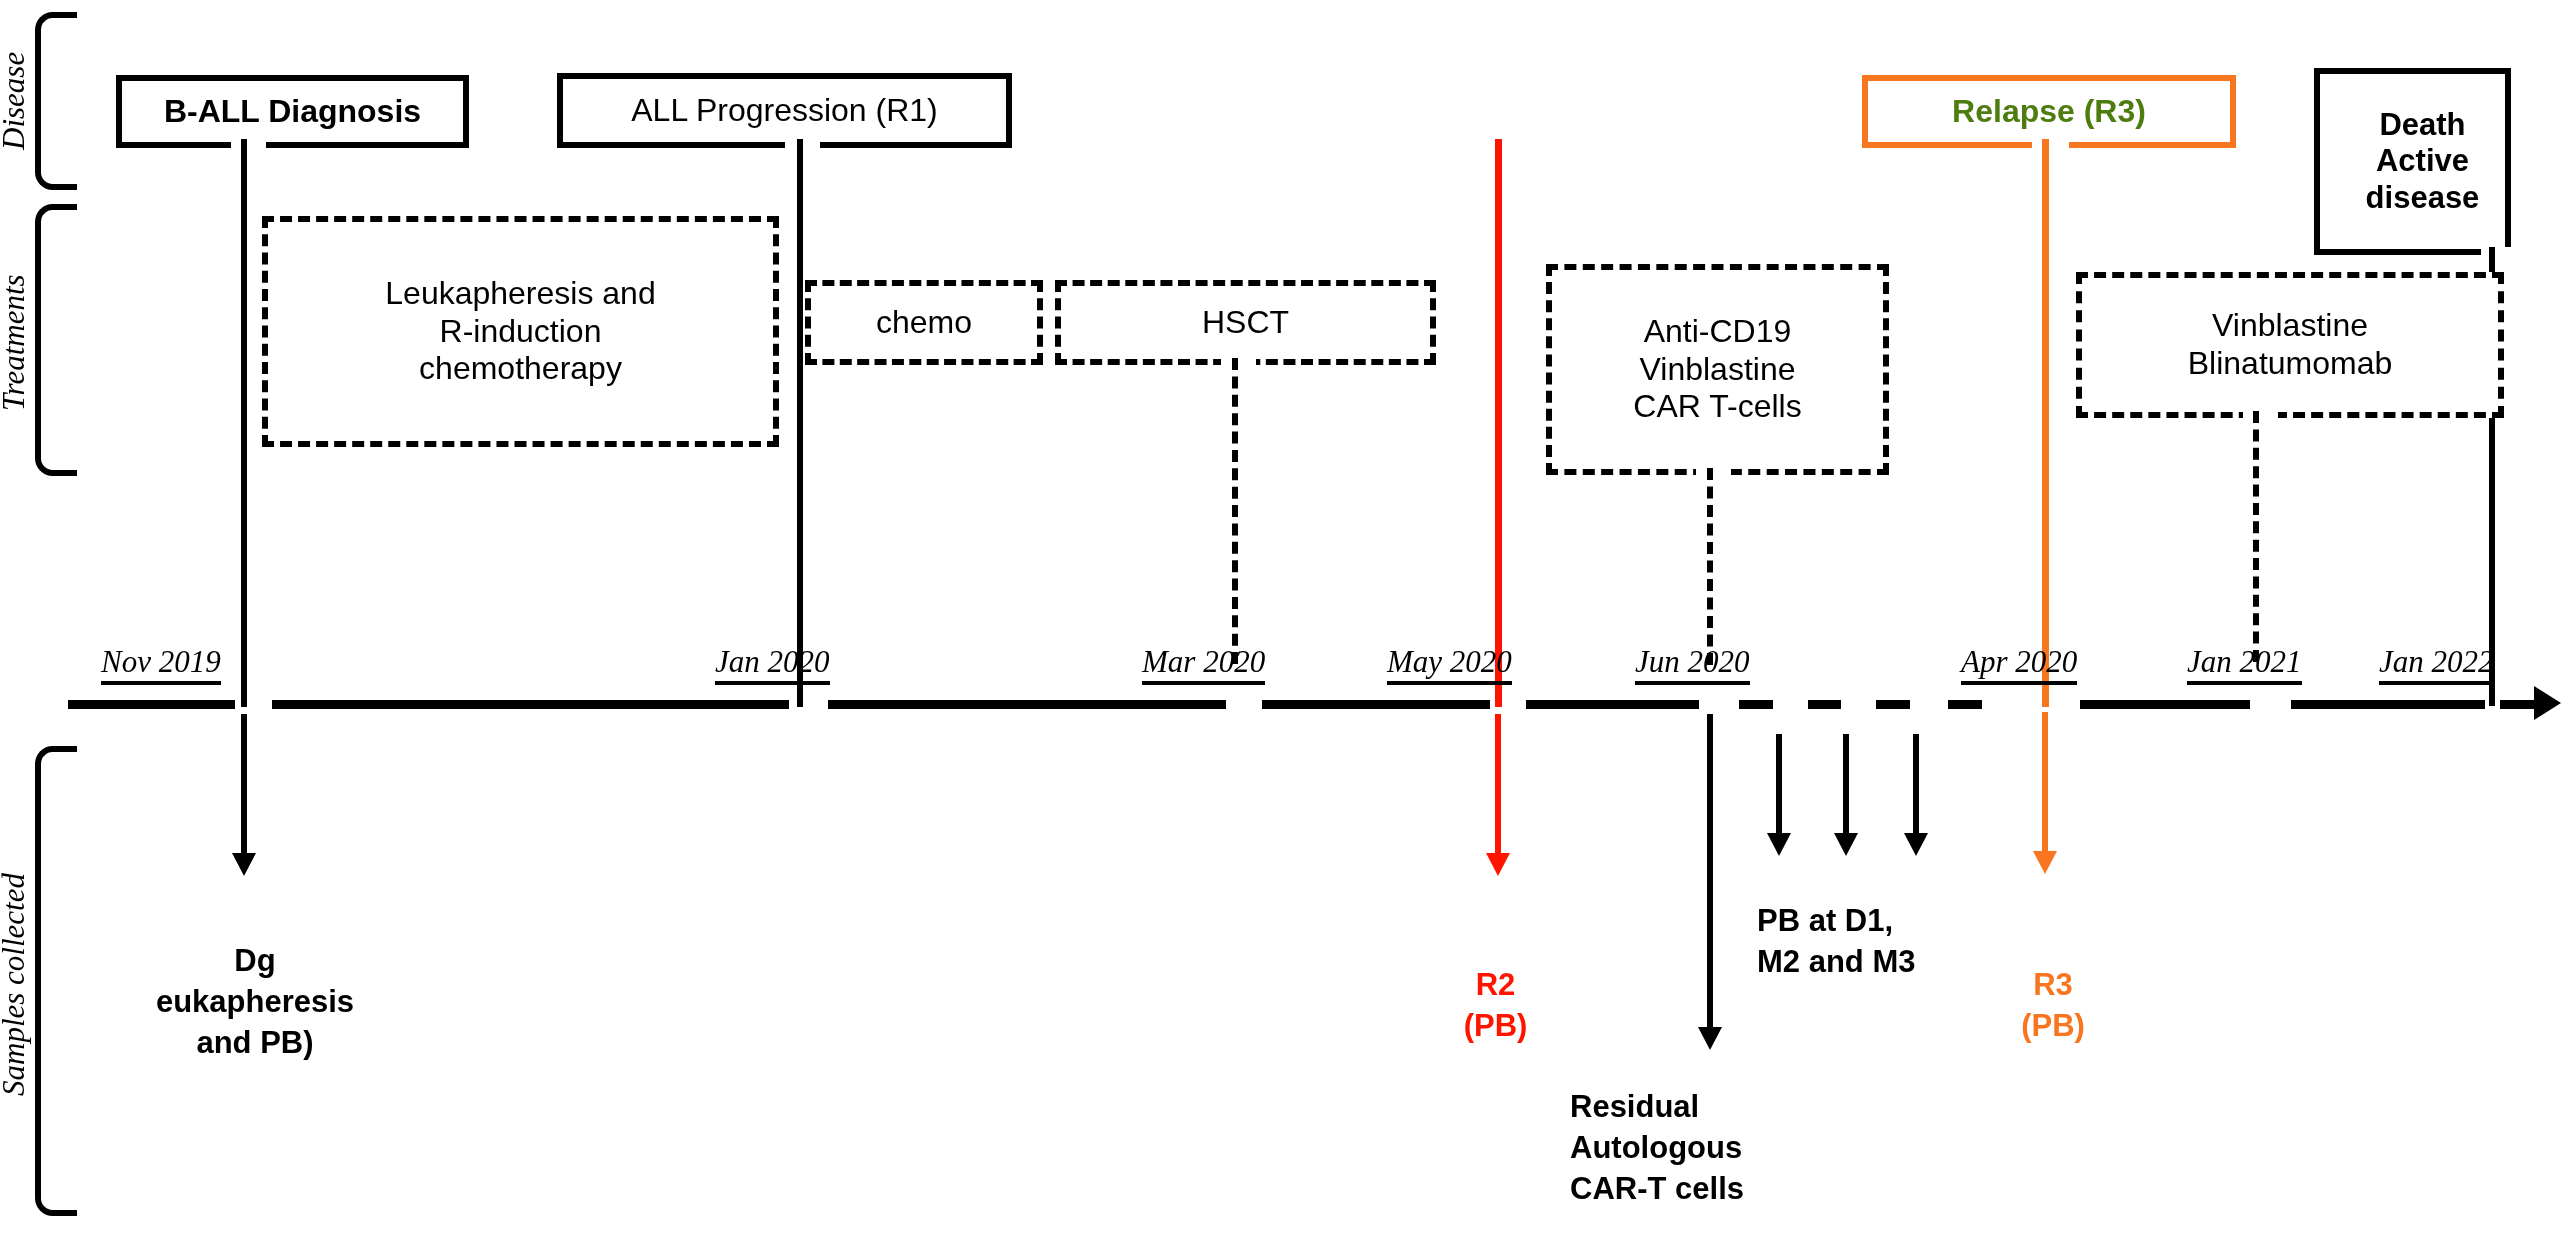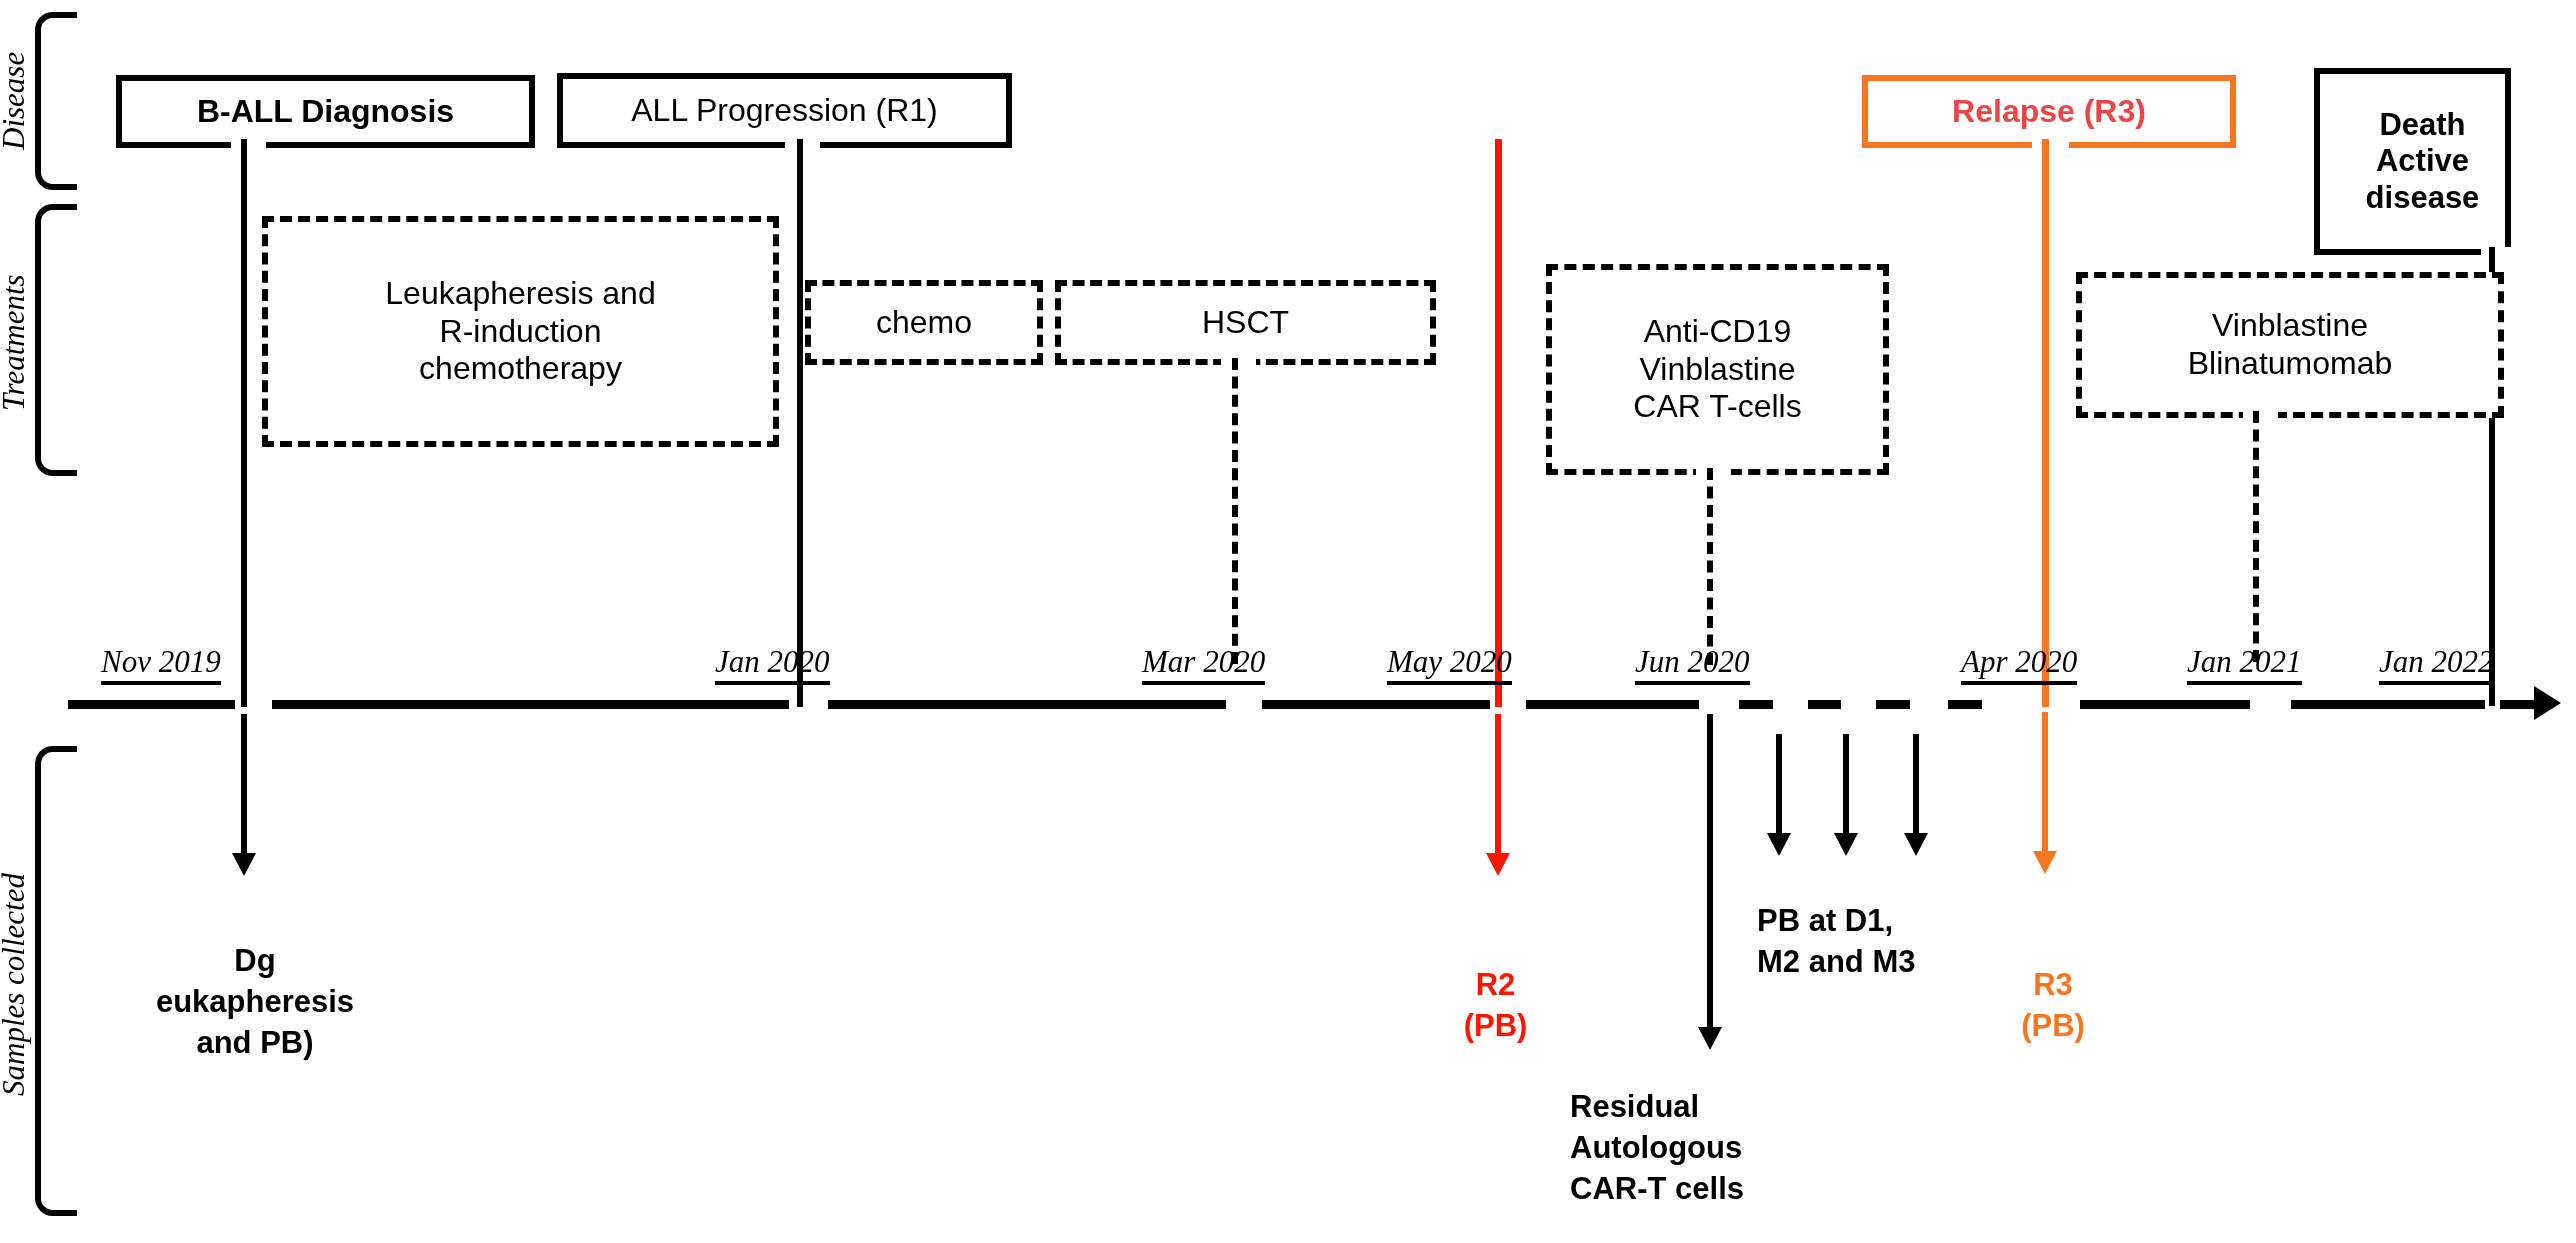--- a/index.html
+++ b/index.html
@@ -8,21 +8,21 @@
   #stage{position:relative;width:2576px;height:1244px;background:#fff;overflow:hidden;}
 
   
   .abs{position:absolute;box-sizing:border-box;}
 
   
   .box{position:absolute;box-sizing:border-box;display:flex;align-items:center;
        justify-content:center;text-align:center;background:#fff;line-height:1.18;}
   .box.solid{border:6.1px solid #000;}
   .box.solid.red{border-color:#FF1400;color:#FF1400;font-weight:bold;}
-  .box.solid.orange{border-color:#F7761F;color:#ef4444;font-weight:bold;}
+  .box.solid.orange{border-color:#F7761F;color:#4d7c0f;font-weight:bold;}
   .box.dashed{border:6.1px dashed #000;}
 
   
   .stem{position:absolute;background:#000;width:6.1px;}
   .stem.red{background:#FF1400;width:6.8px;}
   .stem.orange{background:#F7761F;width:6.8px;}
   .stem-dashed{position:absolute;width:0;border-left:6.1px dashed #000;}
 
   
   .notch{position:absolute;background:#fff;height:7.5px;}
@@ -71,21 +71,21 @@
 
   <div class="bracket abs" style="left:35px;top:12.2px;width:42px;height:178px;"></div>
   <div class="brk-label" style="left:-4.1px;top:19px;height:163px;width:38px;">Disease</div>
 
   <div class="bracket abs" style="left:35px;top:204px;width:42px;height:272px;"></div>
   <div class="brk-label" style="left:-4.1px;top:224px;height:238px;width:38px;">Treatments</div>
 
   <div class="bracket abs" style="left:35px;top:746px;width:42px;height:470px;"></div>
   <div class="brk-label" style="left:-4.1px;top:788px;height:394px;width:38px;">Samples collected</div>
 
-  <div class="box solid f46" style="left:116px;top:75px;width:419px;height:73px;font-weight:bold;">
+  <div class="box solid f46" style="left:116px;top:75px;width:353px;height:73px;font-weight:bold;">
     <span class="t">B-ALL Diagnosis</span>
   </div>
   <div class="notch" style="left:231px;top:141px;width:35px;"></div>
   <div class="stem" style="left:241px;top:139px;height:568px;"></div>
 
   <div class="box solid f46" style="left:557px;top:73px;width:455px;height:75px;">
     <span class="t">ALL Progression (R1)</span>
   </div>
   <div class="notch" style="left:785px;top:141px;width:35px;"></div>
   <div class="stem" style="left:797px;top:139px;height:568px;"></div>

